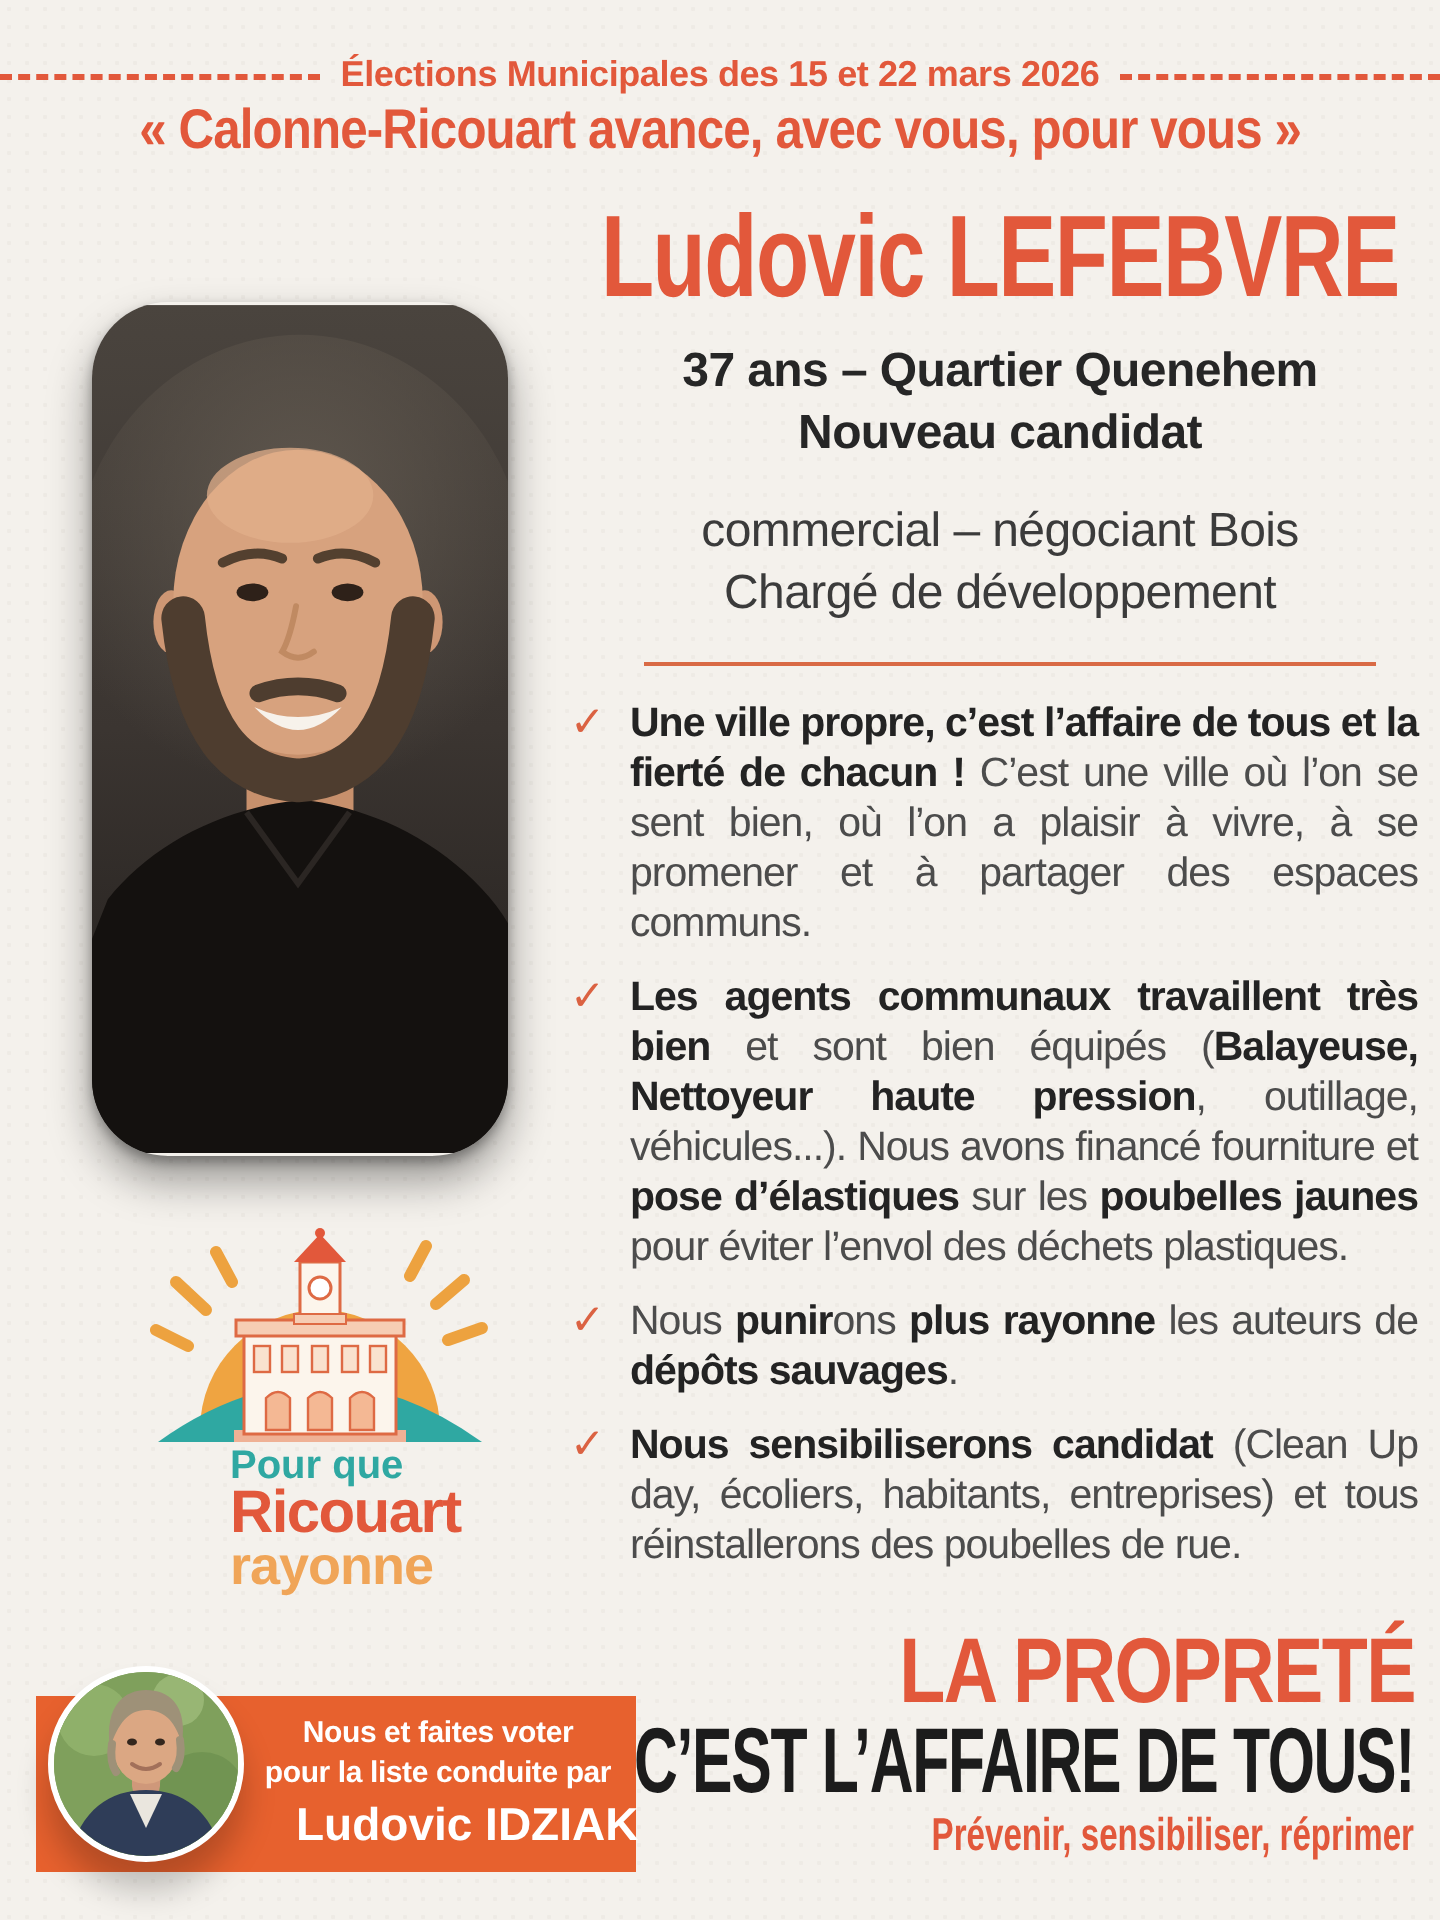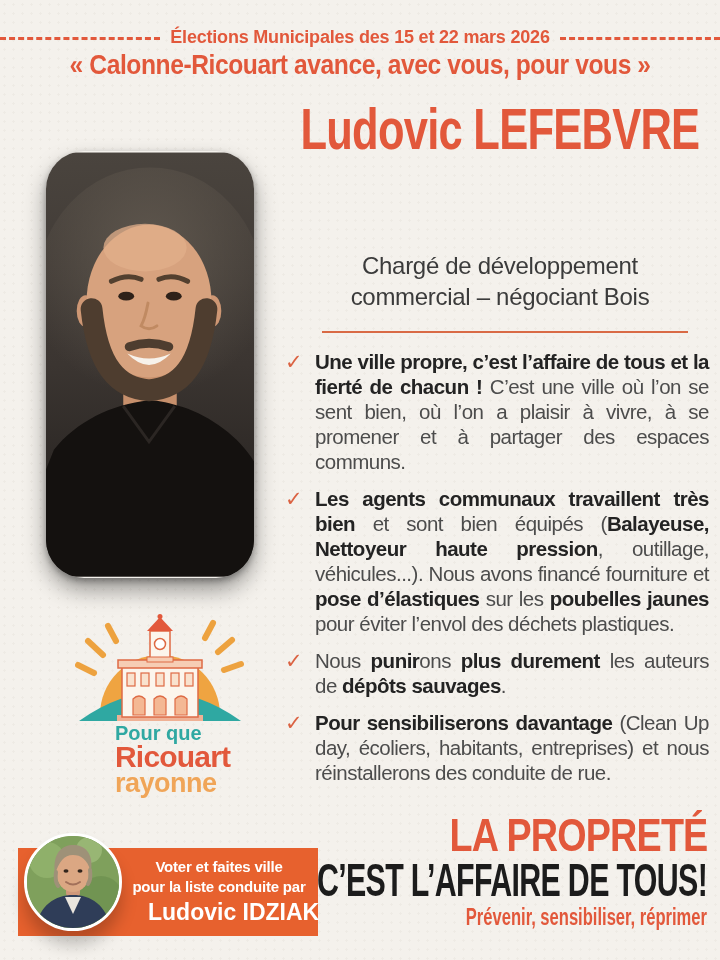--- a/index.html
+++ b/index.html
@@ -94,42 +94,46 @@
       <path d="M103 152 Q100 168 96 175 Q104 181 112 175" stroke="#C08A62" stroke-width="3" fill="none" stroke-linecap="round"></path>
       <path d="M46 158 C52 215 72 238 104 240 C136 238 156 215 162 158" stroke="#4E3D2F" stroke-width="22" fill="none" stroke-linecap="round"></path>
       <path d="M82 203 Q104 226 126 203 Q104 213 82 203 Z" fill="#F7F2EB"></path>
       <path d="M84 196 Q104 189 124 196" stroke="#4E3D2F" stroke-width="9" fill="none" stroke-linecap="round"></path>
     </svg>
   </div>
 
   <div class="name-wrap">
     <span class="name">Ludovic LEFEBVRE</span>
   </div>
+  <div class="details">
+    <div>37 ans – Quartier Quenehem</div>
+    <div>Nouveau candidat</div>
+  </div>
   <div class="profession">
+    <div>commercial – négociant Bois</div>
     <div>Chargé de développement</div>
-    <div>commercial – négociant Bois</div>
   </div>
   <div class="rule"></div>
 
   <div class="bullets">
       <div class="bullet">
         <span class="check">✓</span>
         <div class="btext"><span class="b">Une ville propre, c’est l’affaire de tous et la fierté de chacun ! </span><span>C’est une ville où l’on se sent bien, où l’on a plaisir à vivre, à se promener et à partager des espaces communs.</span></div>
       </div>
       <div class="bullet">
         <span class="check">✓</span>
         <div class="btext"><span class="b">Les agents communaux travaillent très bien</span><span> et sont bien équipés (</span><span class="b">Balayeuse, Nettoyeur haute pression</span><span>, outillage, véhicules...). Nous avons financé fourniture et </span><span class="b">pose d’élastiques</span><span> sur les </span><span class="b">poubelles jaunes</span><span> pour éviter l’envol des déchets plastiques.</span></div>
       </div>
       <div class="bullet">
         <span class="check">✓</span>
-        <div class="btext"><span>Nous </span><span class="b">punir</span><span>ons </span><span class="b">plus durement</span><span> les auteurs de </span><span class="b">dépôts sauvages</span><span>.</span></div>
-      </div>
-      <div class="bullet">
-        <span class="check">✓</span>
-        <div class="btext"><span class="b">Pour sensibiliserons davantage</span><span> (Clean Up day, écoliers, habitants, entreprises) et nous réinstallerons des conduite de rue.</span></div>
+        <div class="btext"><span>Nous </span><span class="b">punir</span><span>ons </span><span class="b">plus rayonne</span><span> les auteurs de </span><span class="b">dépôts sauvages</span><span>.</span></div>
+      </div>
+      <div class="bullet">
+        <span class="check">✓</span>
+        <div class="btext"><span class="b">Nous sensibiliserons candidat</span><span> (Clean Up day, écoliers, habitants, entreprises) et tous réinstallerons des poubelles de rue.</span></div>
       </div>
     </div>
 
   <div class="logo">
     <svg width="170" height="112" viewBox="0 0 170 112">
       <g stroke="#EDA23F" stroke-width="6" stroke-linecap="round">
         <path d="M28 42 L13 28"></path>
         <path d="M19 60 L3 52"></path>
         <path d="M41 28 L33 13"></path>
         <path d="M130 25 L138 10"></path>
@@ -179,21 +183,21 @@
       <ellipse cx="46" cy="36" rx="17" ry="20" fill="#DBA783"></ellipse>
       <path d="M28 38 C25 16 36 9 46 9 C57 9 67 16 64 36 C60 23 54 19 46 19 C37 19 32 26 28 38 Z" fill="#9E9178"></path>
       <path d="M29 36 C28 43 29 47 31 50" stroke="#9E9178" stroke-width="4" fill="none" stroke-linecap="round"></path>
       <path d="M63 34 C64 41 63 45 61 48" stroke="#9E9178" stroke-width="4" fill="none" stroke-linecap="round"></path>
       <ellipse cx="39" cy="35" rx="2.5" ry="1.8" fill="#33261D"></ellipse>
       <ellipse cx="53" cy="35" rx="2.5" ry="1.8" fill="#33261D"></ellipse>
       <path d="M39 46 Q46 51 53 46" stroke="#A2705A" stroke-width="2" fill="none" stroke-linecap="round"></path>
     </svg>
   </div>
   <div class="vote-text">
-    <div class="vote-l1">Voter et faites ville</div>
+    <div class="vote-l1">Nous et faites voter</div>
     <div class="vote-l2">pour la liste conduite par</div>
     <div class="vote-name">Ludovic IDZIAK</div>
   </div>
 
   <div class="f1">LA PROPRETÉ</div>
   <div class="f2">C’EST L’AFFAIRE DE TOUS!</div>
   <div class="f3">Prévenir, sensibiliser, réprimer</div>
 
 </div>
 

